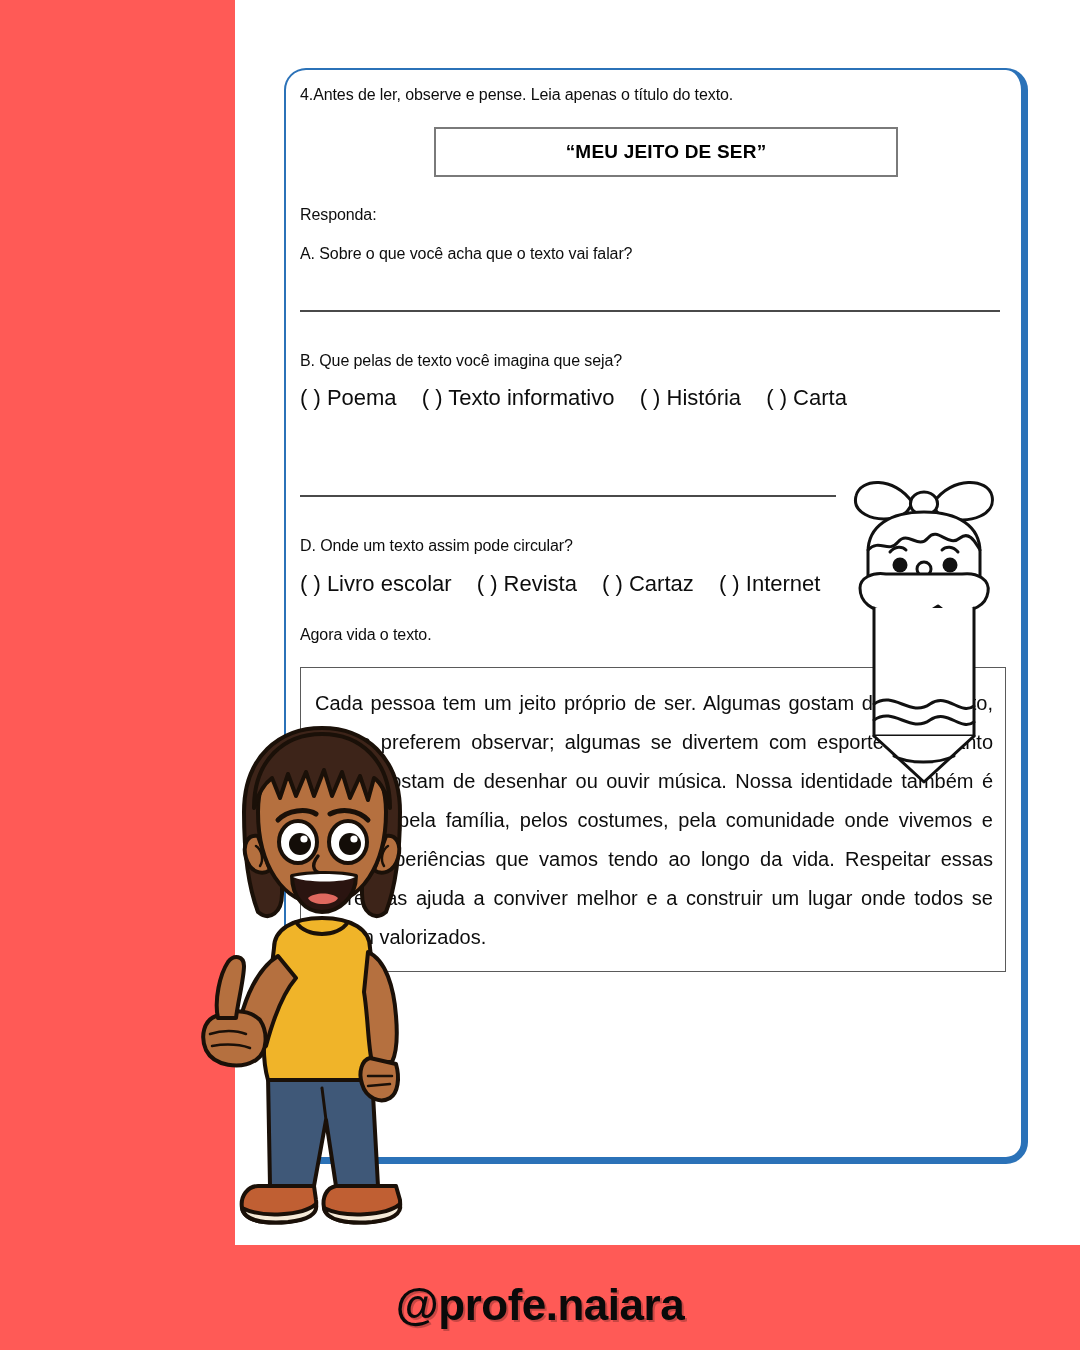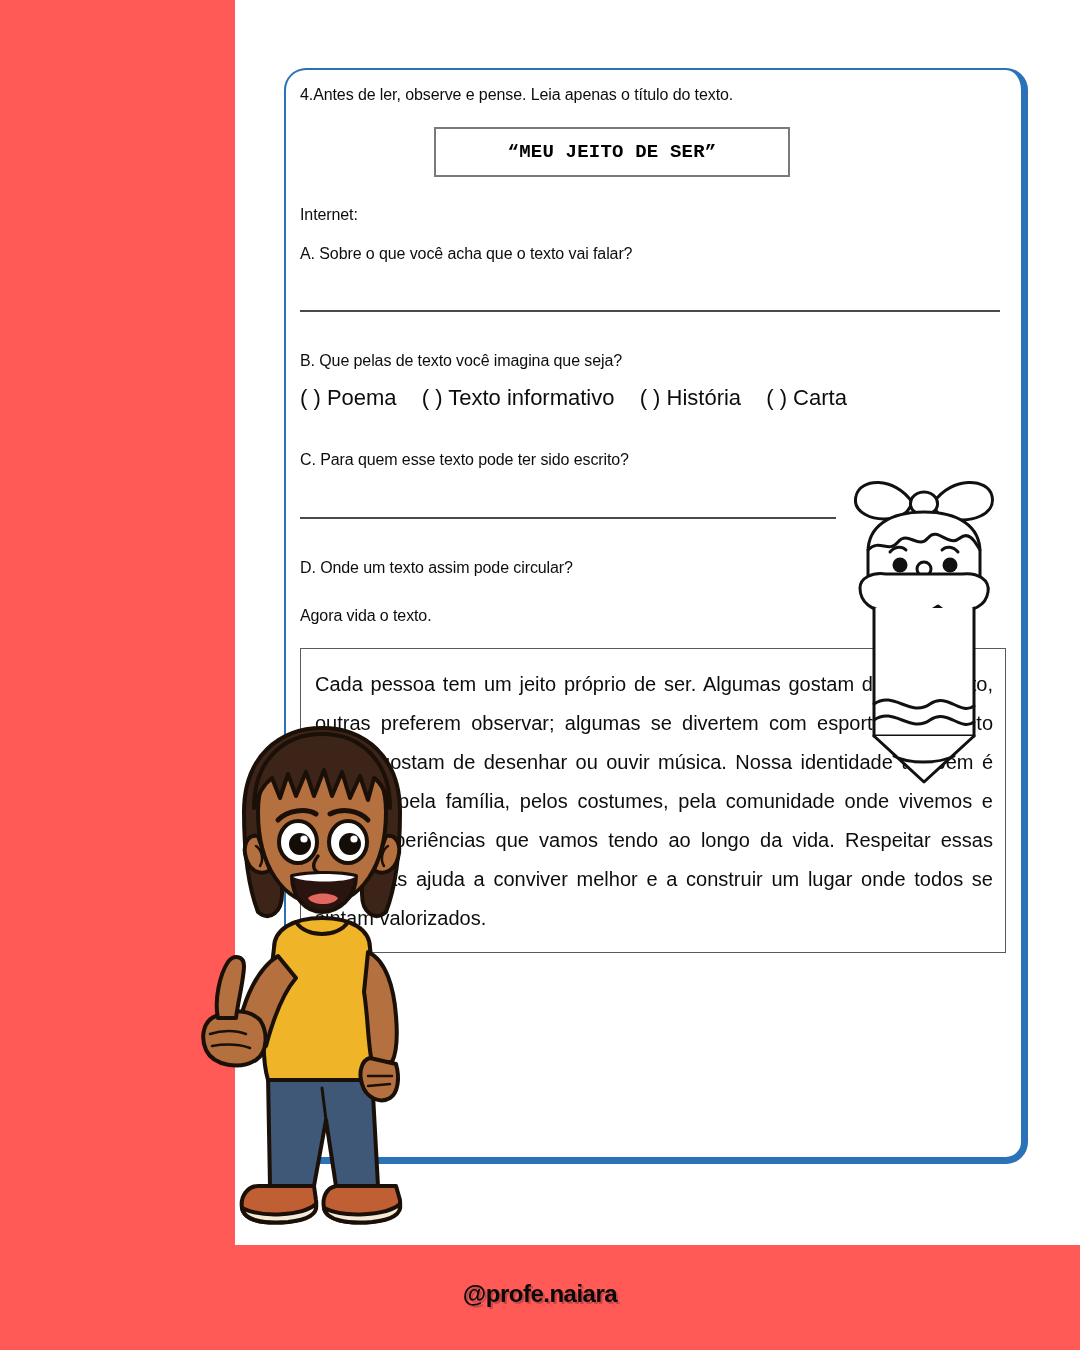--- a/index.html
+++ b/index.html
@@ -51,28 +51,27 @@
     letter-spacing: -0.1px;
   }
 
   .spacer-sm { height: 18px; }
   .spacer-md { height: 27px; }
   .spacer-lg { height: 38px; }
 
   
   #title-box {
     margin: 22px 0 0 134px;
-    width: 356px;
+    width: 464px;
     height: 50px;
     border: 2px solid #7a7a7a;
     display: flex;
     align-items: center;
     justify-content: center;
     background: #fff;
-    font-family: Liberation Mono, monospace;
   }
   #title-box span {
     font-size: 19px;
     font-weight: bold;
     color: #000;
     letter-spacing: 0.2px;
   }
 
   
   .answer-rule {
@@ -106,21 +105,21 @@
     text-justify: inter-word;
   }
 
   
   #handle {
     position: absolute;
     left: 0;
     top: 1248px;
     width: 1080px;
     text-align: center;
-    font-size: 24px;
+    font-size: 44px;
     font-weight: bold;
     color: #0a0a0a;
     letter-spacing: -0.5px;
     text-shadow: 2px 2px 0 rgba(0,0,0,0.22);
     padding-top: 32px;
   }
 
   
   #crayon-illustration {
     position: absolute;
@@ -149,45 +148,50 @@
 <div id="worksheet-body">
 
   <div class="q-line">4.Antes de ler, observe e pense. Leia apenas o título do texto.</div>
 
   <div id="title-box">
     <span>“MEU JEITO DE SER”</span>
   </div>
 
   <div class="spacer-md"></div>
 
-  <div class="q-line">Internet:</div>
+  <div class="q-line">Responda:</div>
 
   <div class="spacer-sm"></div>
 
   <div class="q-line">A. Sobre o que você acha que o texto vai falar?</div>
   <div class="answer-rule rule-long"></div>
 
   <div class="spacer-lg"></div>
 
   <div class="q-line">B. Que pelas de texto você imagina que seja?</div>
   <div class="options">
     <span class="opt">( ) Poema</span>
     <span class="opt">( ) Texto informativo</span>
     <span class="opt">( ) História</span>
     <span class="opt">( ) Carta</span>
   </div>
 
   <div class="spacer-lg"></div>
 
-  <div class="q-line">C. Para quem esse texto pode ter sido escrito?</div>
   <div class="answer-rule rule-short"></div>
 
   <div class="spacer-lg"></div>
 
   <div class="q-line">D. Onde um texto assim pode circular?</div>
+  <div class="options">
+    <span class="opt">( ) Livro escolar</span>
+    <span class="opt">( ) Revista</span>
+    <span class="opt">( ) Cartaz</span>
+    <span class="opt">( ) Internet</span>
+  </div>
 
   <div class="spacer-md"></div>
 
   <div class="q-line">Agora vida o texto.</div>
 
   <div id="passage-box">
     <p>Cada pessoa tem um jeito próprio de ser. Algumas gostam de falar muito, outras preferem observar; algumas se divertem com esportes, enquanto outras gostam de desenhar ou ouvir música. Nossa identidade também é formada pela família, pelos costumes, pela comunidade onde vivemos e pelas experiências que vamos tendo ao longo da vida. Respeitar essas diferenças ajuda a conviver melhor e a construir um lugar onde todos se sintam valorizados.</p>
   </div>
 
 </div>

